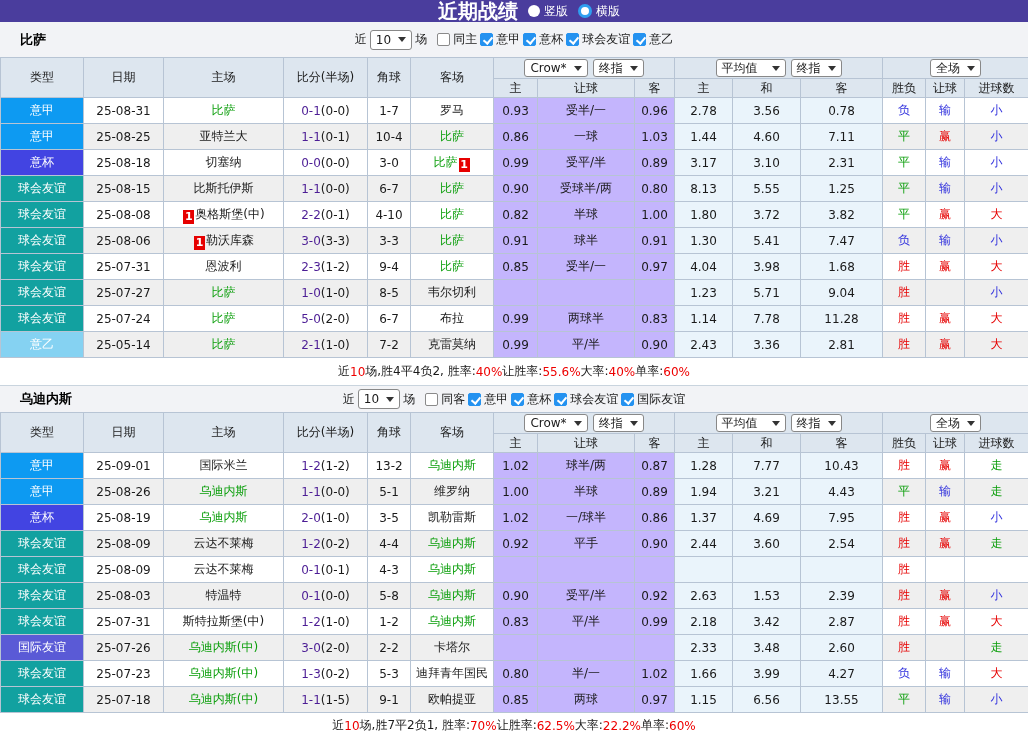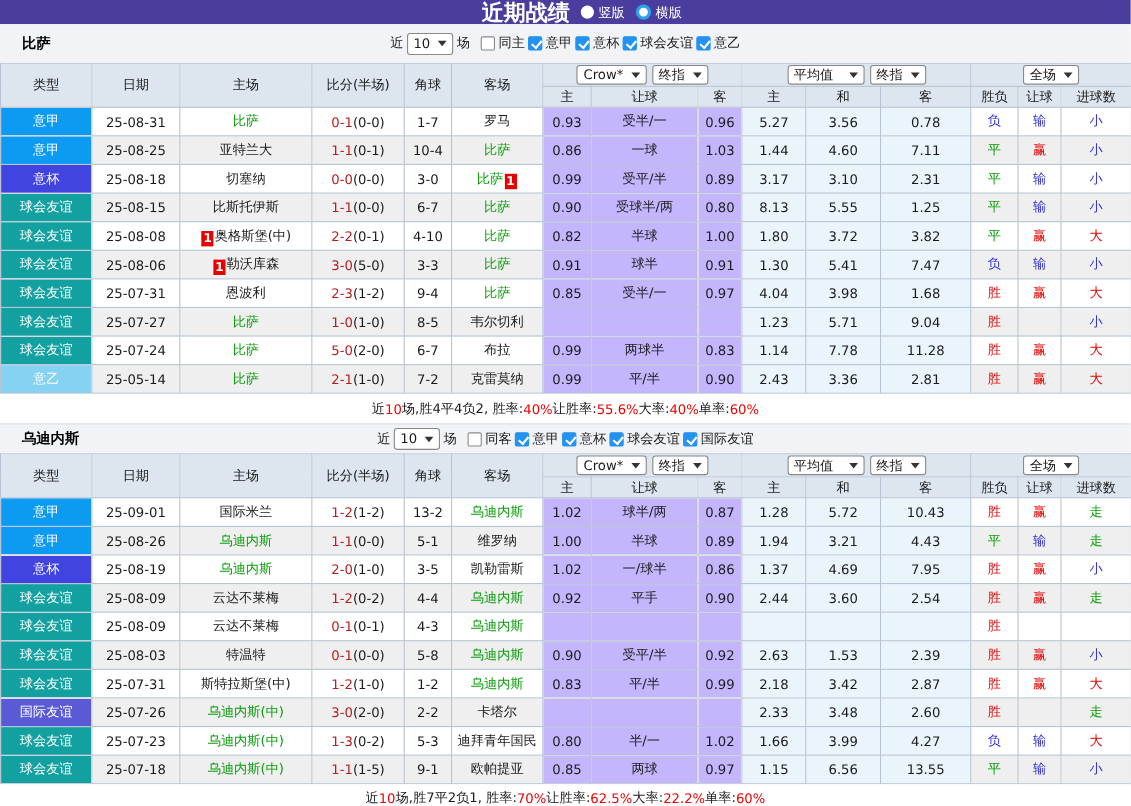--- a/index.html
+++ b/index.html
@@ -35,21 +35,21 @@
   th, td { border:1px solid #b7c4d4; text-align:center; overflow:hidden; white-space:nowrap; }
   thead th { background:#dde6ef; font-weight:normal; font-size:12px; }
   tr.grp th { height:21px; }
   tr.sub th { height:19px; }
   .hsel { display:inline-flex; gap:5px; align-items:center; justify-content:center;text-align:right; }
   tbody td { height:26px; background:#fff; }
   tbody tr.alt td { background:#efefef; }
   tbody tr td.crow { background:#c4b5fd; }
   tbody tr td.avg { background:#eaf4fb; }
   .focus { color:#0a9e0a; }
-  .ft { color:#b91c1c; }
+  .ft { color:#4c1d95; }
   .badge1 { display:inline-block; background:#e60000; color:#fff; font-size:11px; font-weight:bold; width:11px; height:14px; line-height:14px; vertical-align:-2px; margin:0 1px; text-align:center; }
 
   .summary { display:flex; align-items:center; justify-content:center; background:#fff; border-bottom:1px solid #c9d4de; }
   .sec1 .summary { height:28px; }
   .sec2 .summary { height:26px; }
   .summary .red { color:#ee0000; }
 </style>
 </head>
 <body>
 
@@ -162,21 +162,21 @@
         <tr>
           <td style="background: rgb(13, 154, 242); color: rgb(255, 255, 255);">意甲</td>
           <td>25-08-31</td>
           <td><span class="focus">比萨</span></td>
           <td><span class="ft">0-1</span><span>(0-0)</span></td>
           <td>1-7</td>
           <td><span>罗马</span></td>
           <td class="crow">0.93</td>
           <td class="crow">受半/一</td>
           <td class="crow">0.96</td>
-          <td class="avg">5.27</td>
+          <td class="avg">2.78</td>
           <td class="avg">3.56</td>
           <td class="avg">0.78</td>
           <td class="res" style="color: rgb(48, 48, 221);">负</td>
           <td class="res" style="color: rgb(48, 48, 221);">输</td>
           <td class="res" style="color: rgb(48, 48, 221);">小</td>
         </tr>
         <tr class="alt">
           <td style="background: rgb(13, 154, 242); color: rgb(255, 255, 255);">意甲</td>
           <td>25-08-25</td>
           <td><span>亚特兰大</span></td>
@@ -241,21 +241,21 @@
           <td class="avg">3.72</td>
           <td class="avg">3.82</td>
           <td class="res" style="color: rgb(10, 158, 10);">平</td>
           <td class="res" style="color: rgb(230, 0, 0);">赢</td>
           <td class="res" style="color: rgb(230, 0, 0);">大</td>
         </tr>
         <tr class="alt">
           <td style="background: rgb(18, 161, 160); color: rgb(255, 255, 255);">球会友谊</td>
           <td>25-08-06</td>
           <td><span class="badge1">1</span><span>勒沃库森</span></td>
-          <td><span class="ft">3-0</span><span>(5-0)</span></td>
+          <td><span class="ft">3-0</span><span>(3-3)</span></td>
           <td>3-3</td>
           <td><span class="focus">比萨</span></td>
           <td class="crow">0.91</td>
           <td class="crow">球半</td>
           <td class="crow">0.91</td>
           <td class="avg">1.30</td>
           <td class="avg">5.41</td>
           <td class="avg">7.47</td>
           <td class="res" style="color: rgb(48, 48, 221);">负</td>
           <td class="res" style="color: rgb(48, 48, 221);">输</td>
@@ -444,21 +444,21 @@
           <td style="background: rgb(13, 154, 242); color: rgb(255, 255, 255);">意甲</td>
           <td>25-09-01</td>
           <td><span>国际米兰</span></td>
           <td><span class="ft">1-2</span><span>(1-2)</span></td>
           <td>13-2</td>
           <td><span class="focus">乌迪内斯</span></td>
           <td class="crow">1.02</td>
           <td class="crow">球半/两</td>
           <td class="crow">0.87</td>
           <td class="avg">1.28</td>
-          <td class="avg">5.72</td>
+          <td class="avg">7.77</td>
           <td class="avg">10.43</td>
           <td class="res" style="color: rgb(230, 0, 0);">胜</td>
           <td class="res" style="color: rgb(230, 0, 0);">赢</td>
           <td class="res" style="color: rgb(10, 158, 10);">走</td>
         </tr>
         <tr class="alt">
           <td style="background: rgb(13, 154, 242); color: rgb(255, 255, 255);">意甲</td>
           <td>25-08-26</td>
           <td><span class="focus">乌迪内斯</span></td>
           <td><span class="ft">1-1</span><span>(0-0)</span></td>

